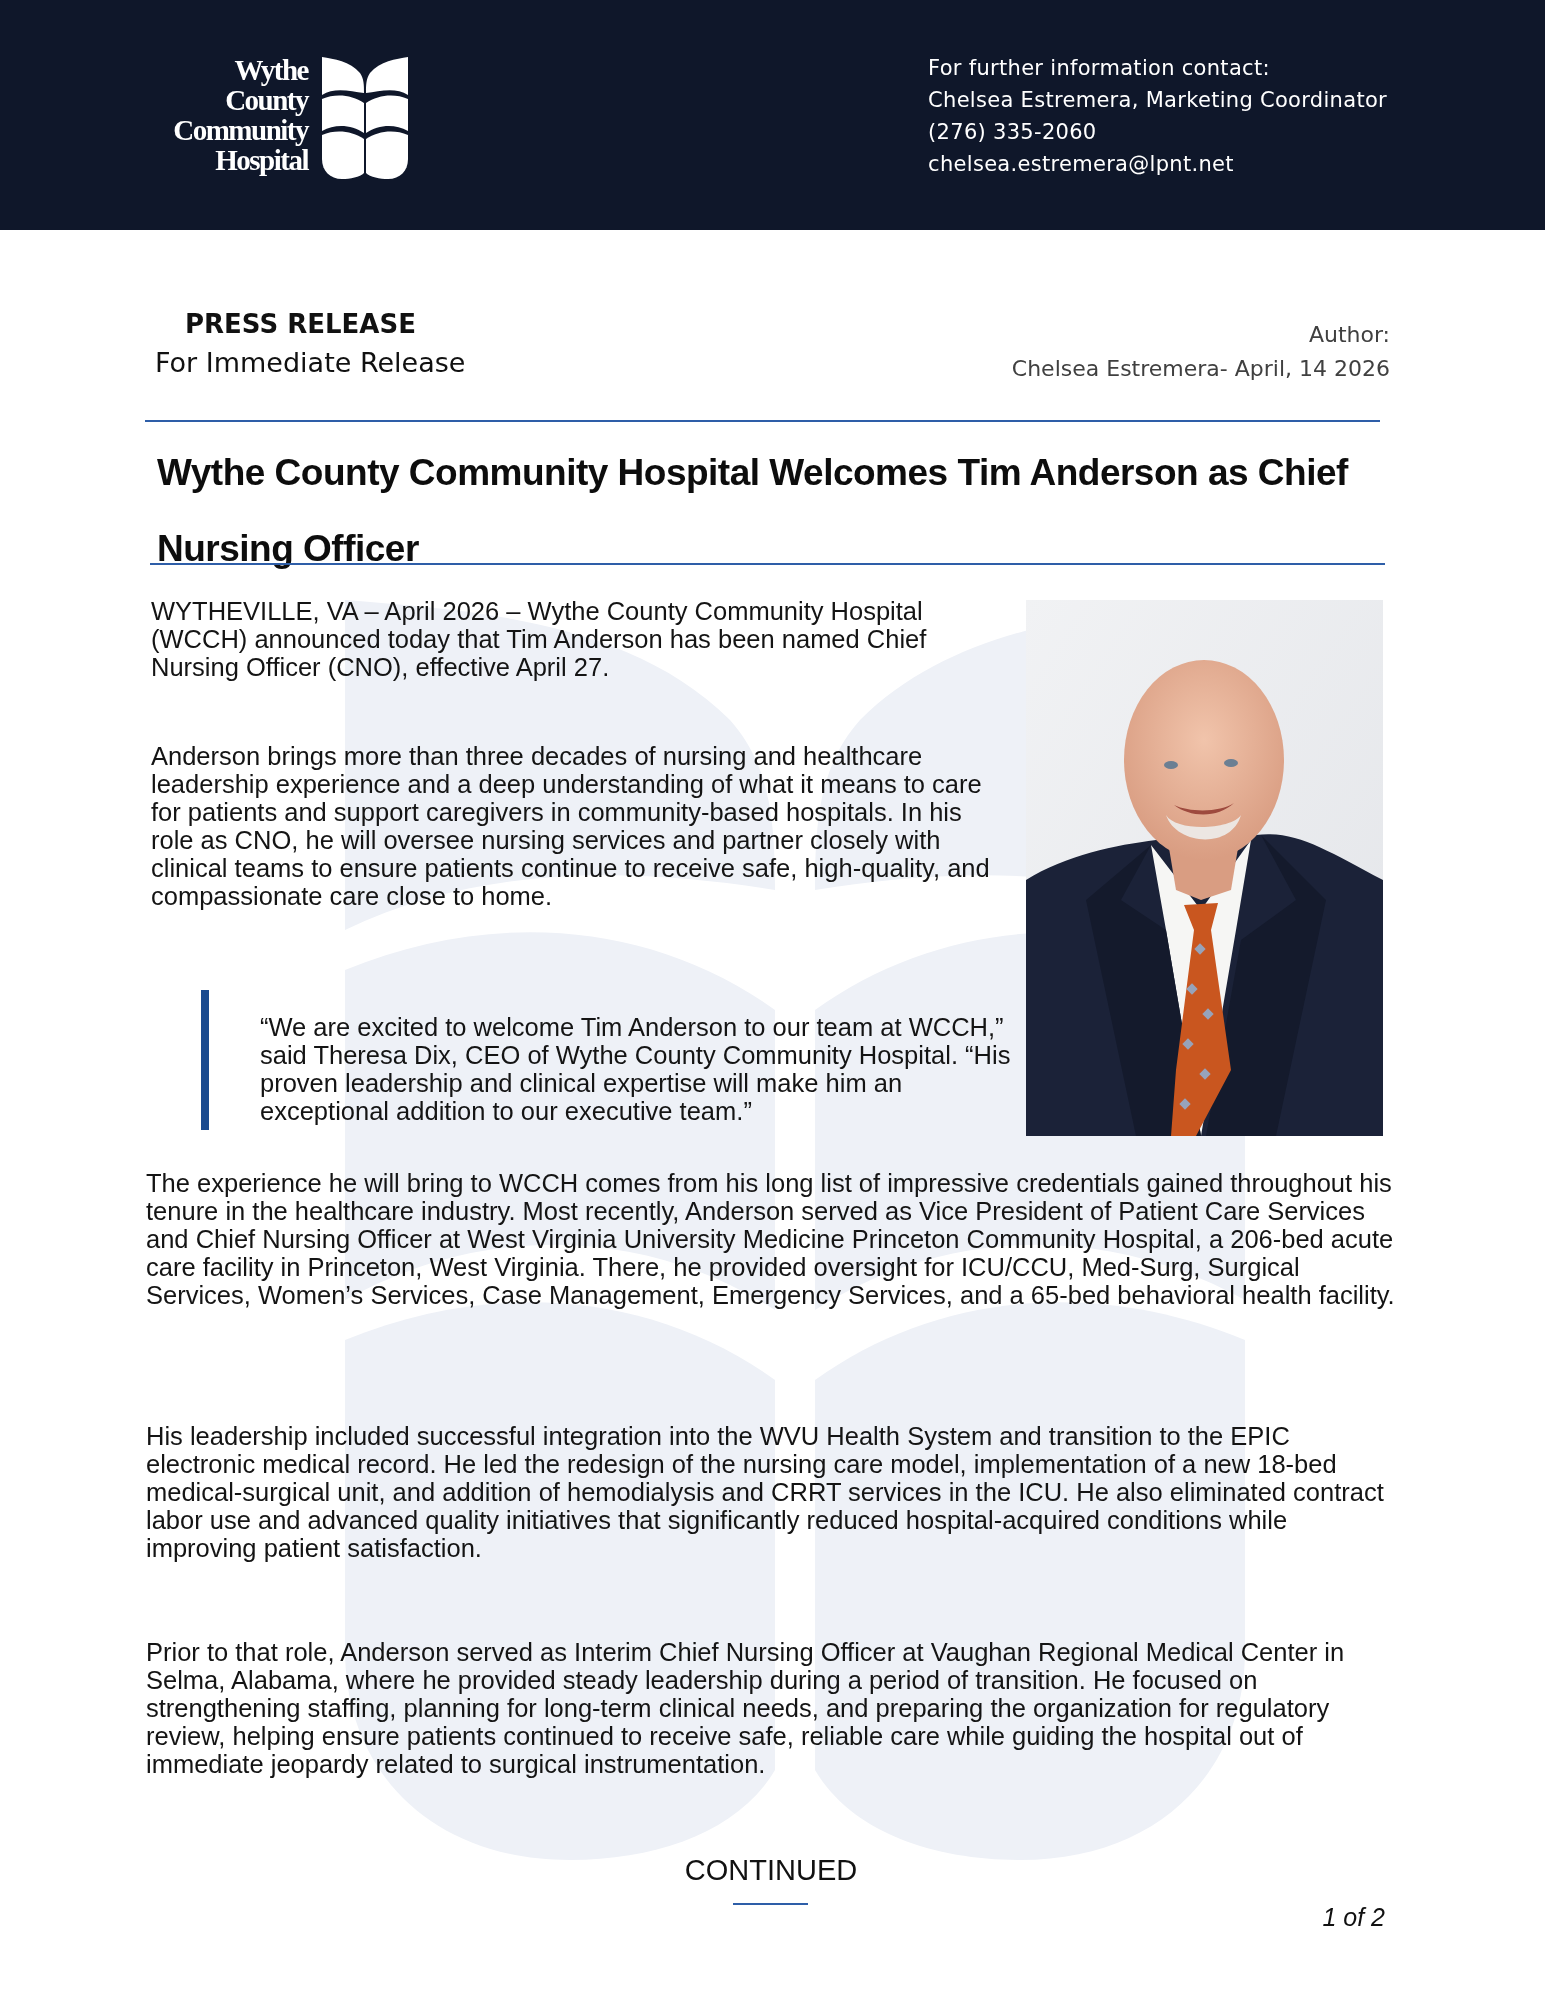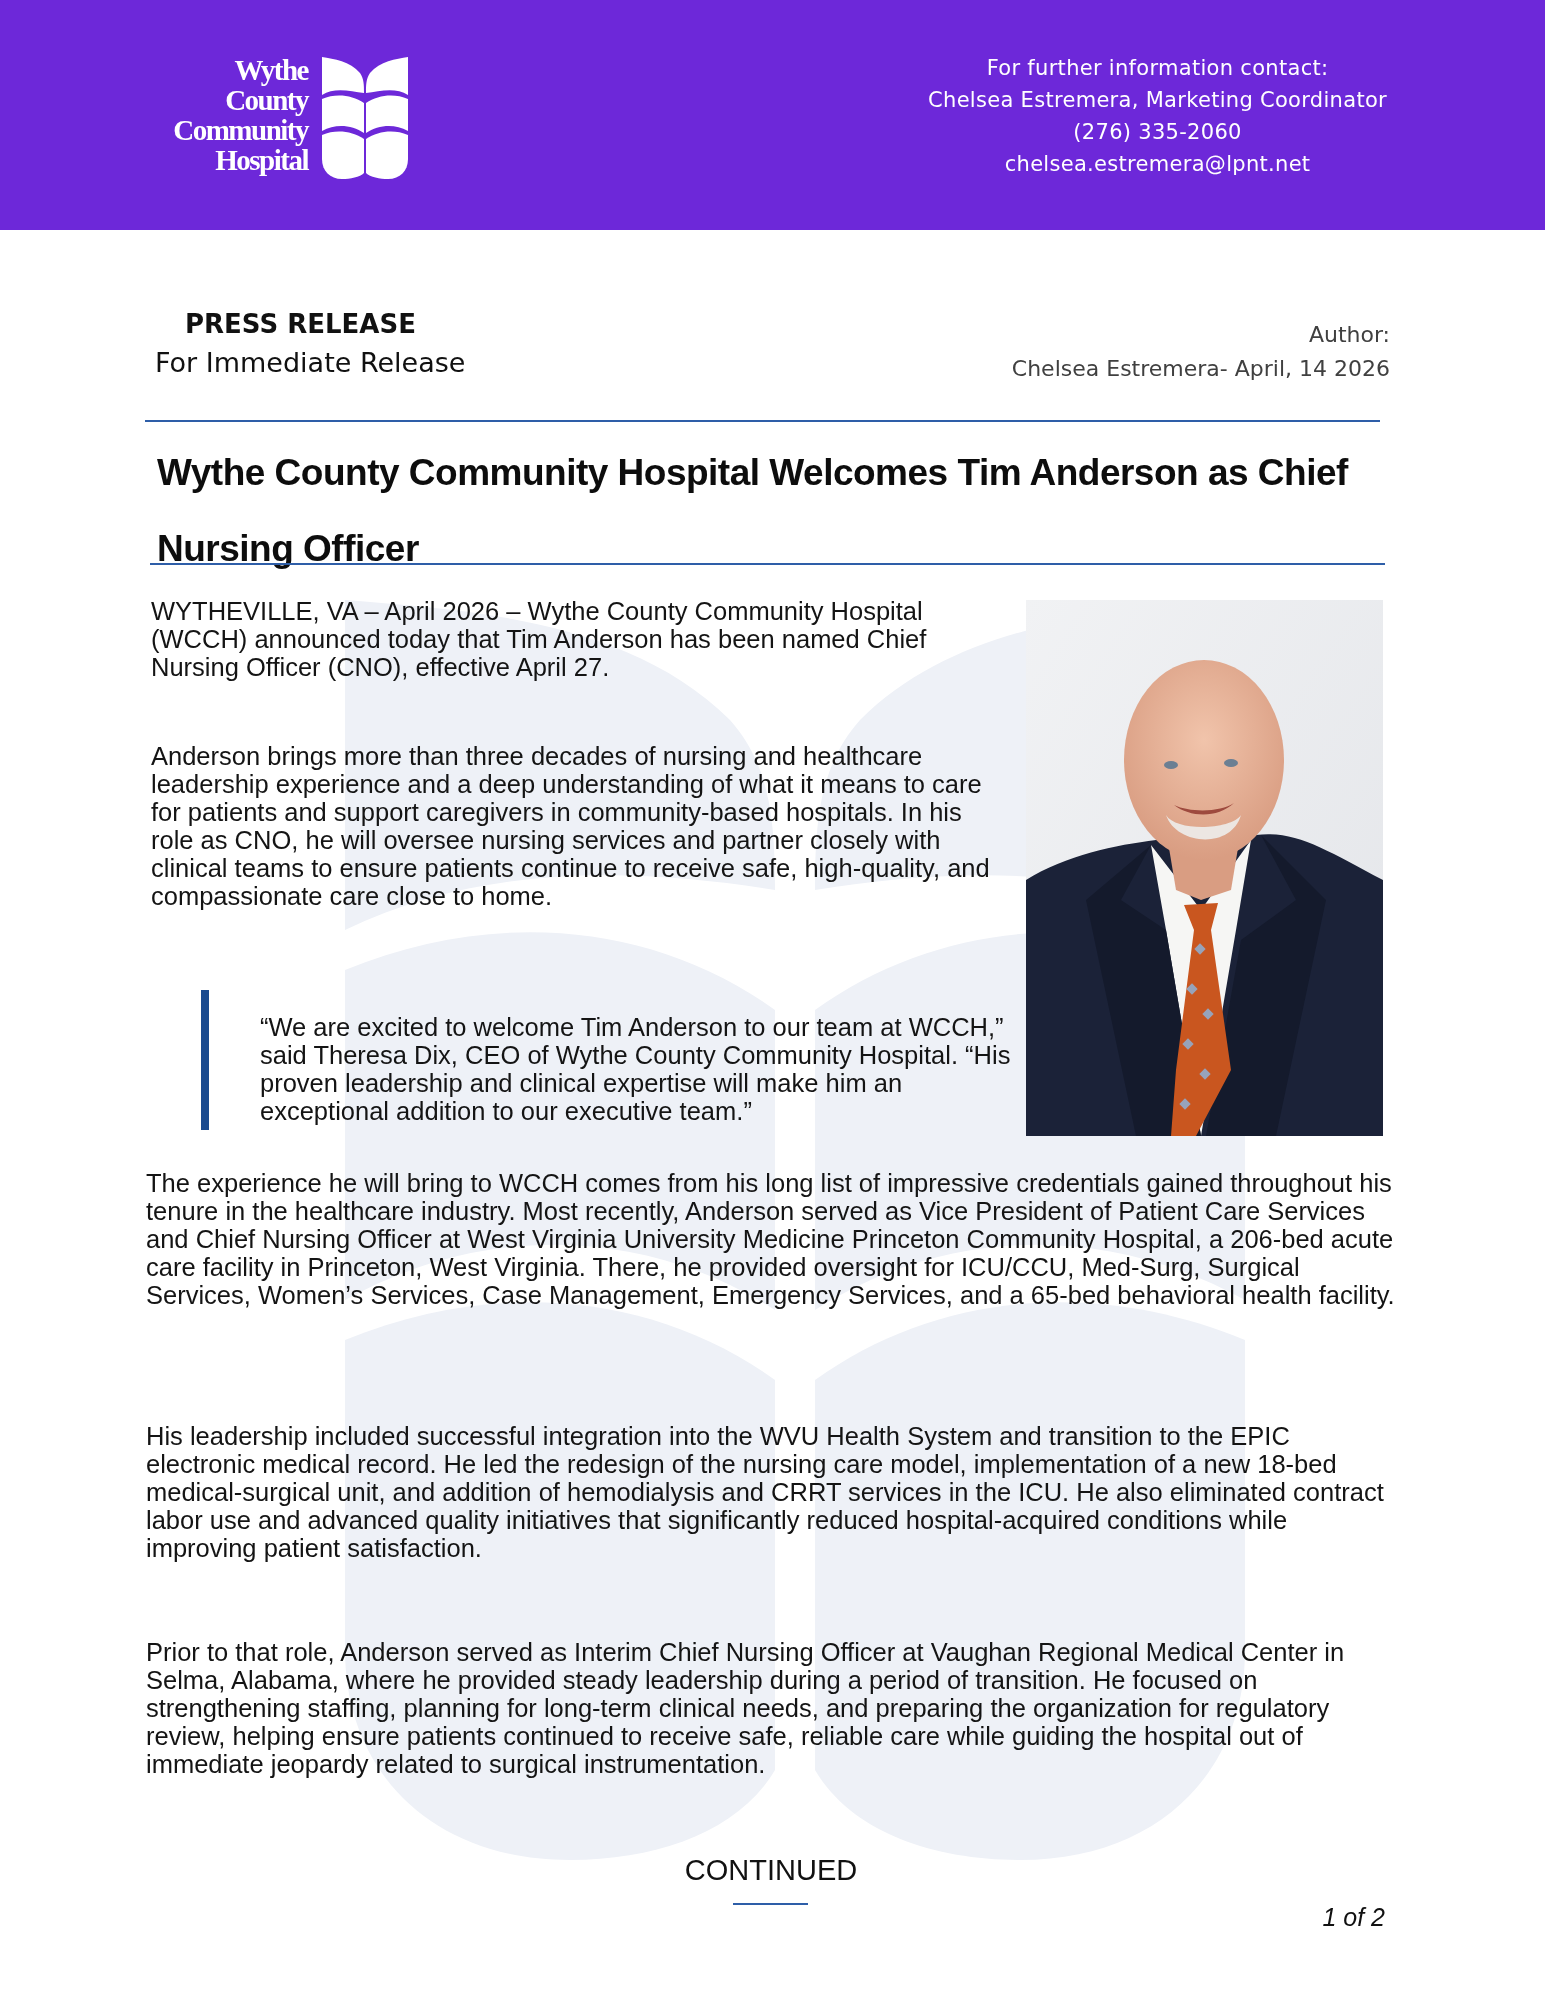--- a/index.html
+++ b/index.html
@@ -2,34 +2,34 @@
 <html><head>
   <meta charset="utf-8">
   <style>
     * { box-sizing: border-box; margin: 0; padding: 0; }
     html, body { width: 1545px; height: 1999px; background: #ffffff; overflow: hidden; }
     body { position: relative; font-family: "Liberation Sans", sans-serif; color: #111111; }
 
     
     .header {
       position: absolute; left: 0; top: 0; width: 1545px; height: 230px;
-      background: #6d28d9;
+      background: #0f172a;
     }
     .logo {
       position: absolute; left: 150px; top: 55px; width: 260px; height: 130px;
     }
     .logo-text {
       position: absolute; right: 102px; top: 0; text-align: right;
       font-family: "Liberation Serif", serif; font-weight: bold; color: #ffffff;
       font-size: 29px; line-height: 30px; letter-spacing: -1.5px;
     }
     .logo-mark { position: absolute; right: 0; top: 0; width: 90px; height: 124px; }
 
     .contact {
-      position: absolute; right: 158px; top: 52px; text-align: center;
+      position: absolute; right: 158px; top: 52px; text-align: left;
       color: #ffffff; font-family: "DejaVu Sans", sans-serif; font-size: 21px; line-height: 32px;
       letter-spacing: 0.3px;
       margin-left: 6px;
     }
 
     
     .watermark { position: absolute; left: 330px; top: 590px; width: 930px; height: 1280px; }
 
     
     .pr-left { position: absolute; left: 155px; top: 305px; }

